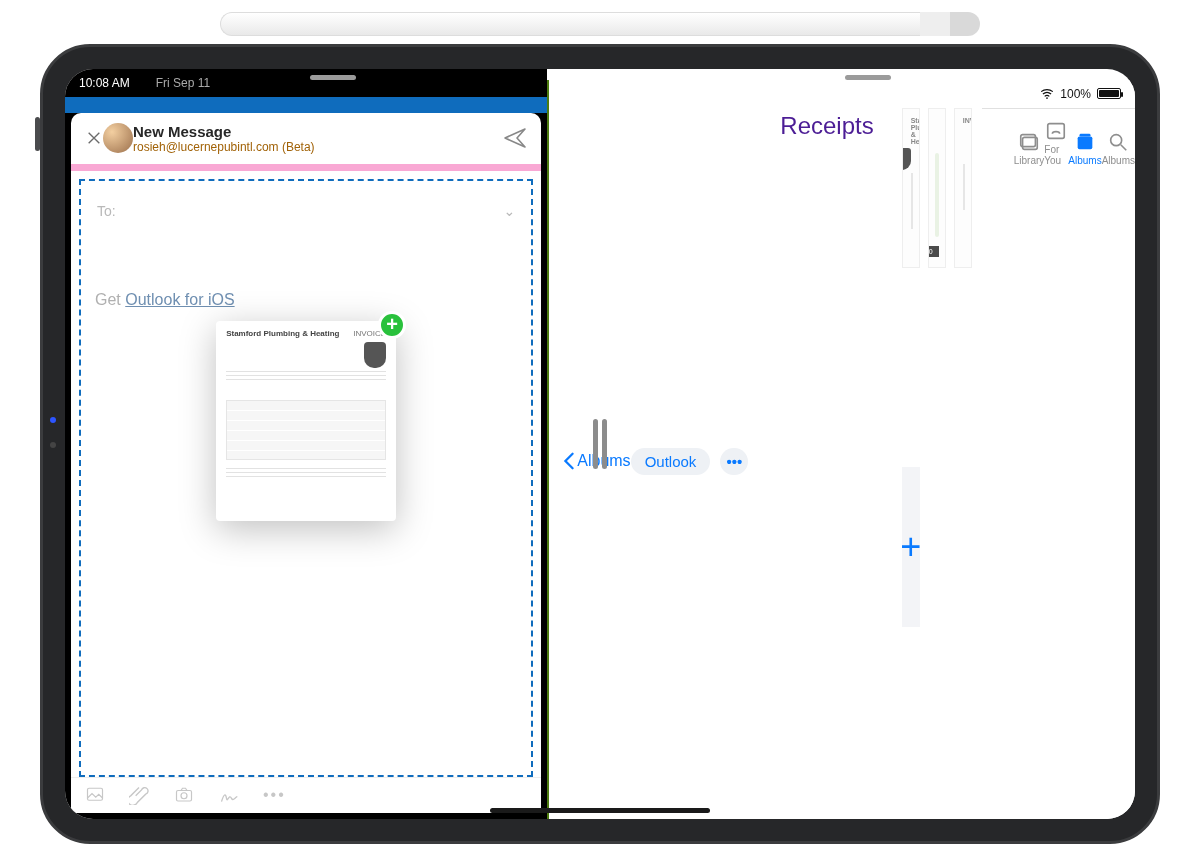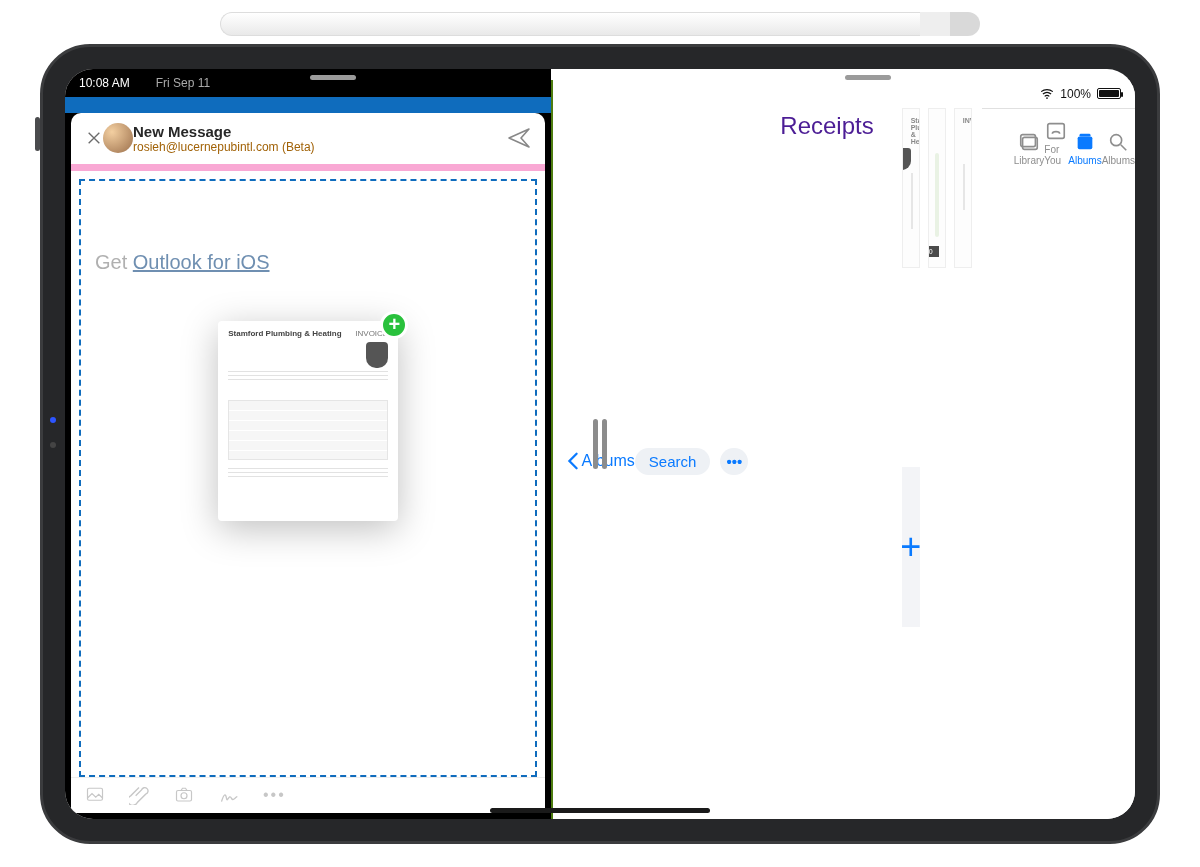--- a/index.html
+++ b/index.html
@@ -123,21 +123,21 @@
   .drop-zone {
     flex: 1;
     border: 2px dashed #0f6cbd;
     margin: 8px; margin-bottom: 36px;
     position: relative;
     padding: 10px 14px;
   }
   .field-row { font-size: 14px; color: #b9b9b9; padding: 12px 2px; }
   .field-row.to { display:flex; align-items:center; justify-content:space-between; }
   .field-row .chev { color:#b9b9b9; font-size: 14px; }
-  .body-text { margin-top: 60px; font-size: 20px; color: #b0b0b0; }
+  .body-text { margin-top: 60px; font-size: 16px; color: #b0b0b0; }
   .body-text a { color: #6f8fb1; text-decoration: underline; }
 
   .dragging {
     position: absolute; top: 140px; left: 50%; transform: translateX(-50%);
     width: 180px; height: 200px; background:#fff;
     box-shadow: 0 8px 36px rgba(0,0,0,.25);
     border-radius: 4px; padding: 8px 10px;
     font-size: 7px; color:#777;
   }
   .dragging .inv-head { font-size: 8px; display:flex; justify-content:space-between; }
@@ -267,20 +267,24 @@
               <div class="compose-sub">rosieh@lucernepubintl.com (Beta)</div>
             </div>
             <div class="send-btn">
               <svg viewBox="0 0 24 24" width="24" height="24">
                   <path d="M2 12 L22 3 L14 12 L22 21 Z" fill="none" stroke="#888" stroke-width="1.6" stroke-linejoin="round"></path>
                 </svg>
             </div>
           </div>
 
           <div class="drop-zone">
+            <div class="field-row to">
+              <span>To:</span>
+              <span class="chev">⌄</span>
+            </div>
             <div class="body-text">
               <span>Get </span><a>Outlook for iOS</a>
             </div>
 
             <div class="dragging">
               <div class="plus-badge">+</div>
               <div class="inv-head">
                 <strong>Stamford Plumbing &amp; Heating</strong>
                 <span>INVOICE</span>
               </div>
@@ -338,21 +342,21 @@
 
         <div class="right-col">
           <div class="photos-nav">
             <div class="back">
               <svg width="12" height="18" viewBox="0 0 12 20">
                   <path d="M10 2 L2 10 L10 18" fill="none" stroke="#0a7aff" stroke-width="2.5" stroke-linecap="round"></path>
                 </svg>
               <span>Albums</span>
             </div>
             <div class="nav-actions">
-              <div class="pill">Search</div>
+              <div class="pill">Outlook</div>
               <div class="pill more">•••</div>
             </div>
           </div>
           <div class="album-title">Receipts</div>
 
           <div class="grid">
             <div class="thumb">
               <div class="inv-head">
                   <strong>Stamford Plumbing &amp; Heating</strong>
                   <span>INVOICE</span>

